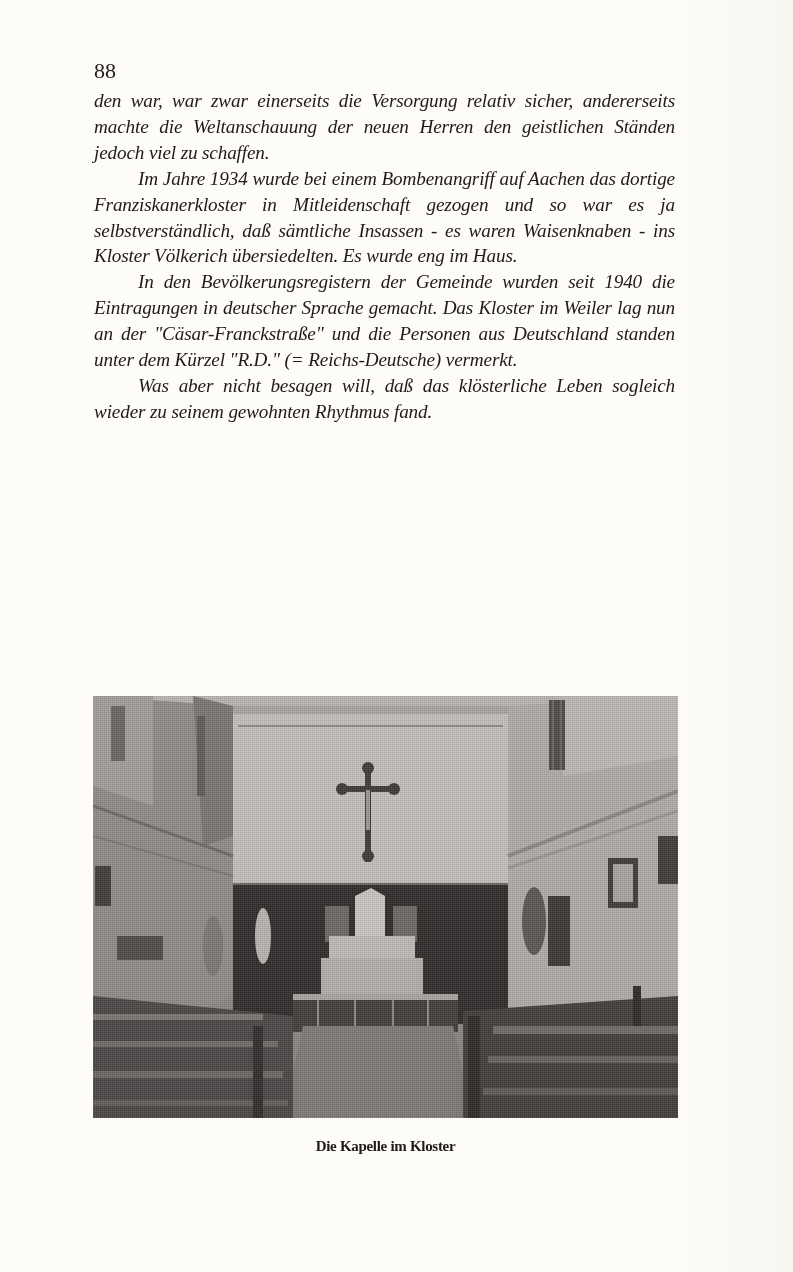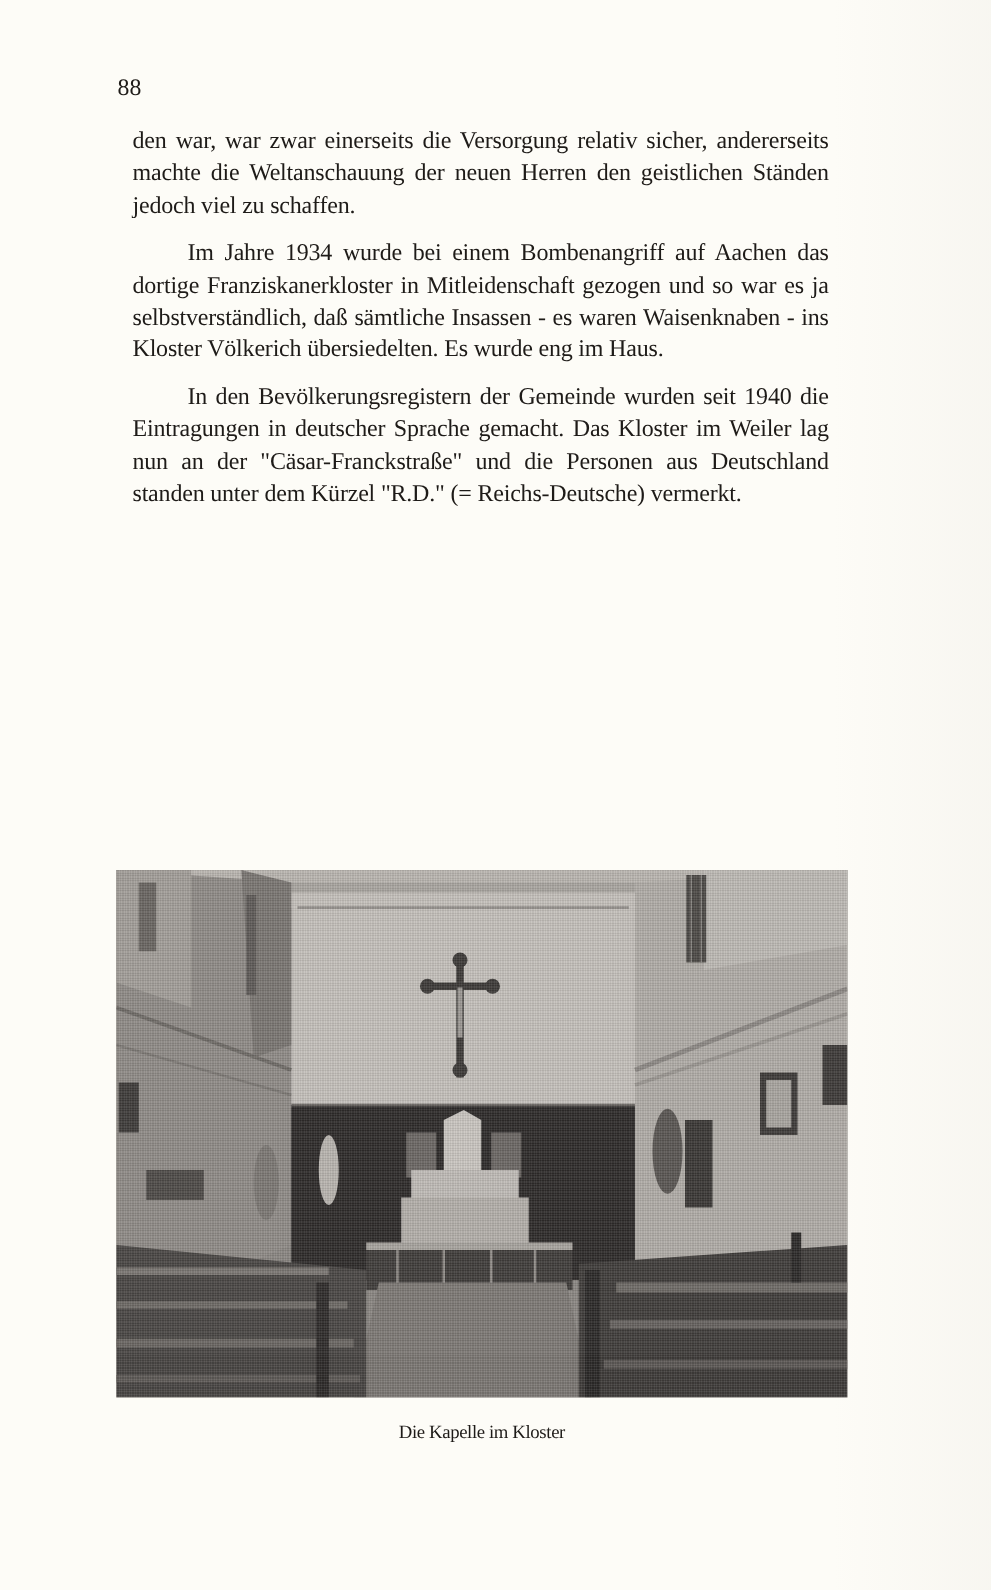--- a/index.html
+++ b/index.html
@@ -10,63 +10,64 @@
     font-family: "Liberation Serif", "DejaVu Serif", serif;
     color: #1e1b18;
   }
   .bleed {
     position: absolute; left: 0; top: 0; width: 793px; height: 1272px;
     pointer-events: none;
     background: linear-gradient(90deg, rgba(0,0,0,0) 0%, rgba(0,0,0,0) 84%, rgba(200,195,185,0.10) 100%);
   }
   .page-number {
     position: absolute; left: 94px; top: 58px;
-    font-size: 19px; line-height: 26px; text-align: right;
+    font-size: 22px; line-height: 26px; text-align: right;
   }
   .body-text {
     position: absolute; left: 94px; top: 88px; width: 581px;
     font-size: 19.2px; line-height: 25.9px;
     text-align: justify;
     letter-spacing: -0.15px;
     word-spacing: 0px;
   }
-  .body-text p { margin: 12px; text-indent: 0; }
+  .body-text p { margin: 0; text-indent: 0; font-style: italic; }
   .body-text p.indent { text-indent: 44px; }
   .photo {
     position: absolute; left: 93px; top: 696px; width: 585px; height: 422px;
     background: #8a8682;
     overflow: hidden;
   }
   .photo svg { display: block; }
   .photo .grain {
     position: absolute; inset: 0;
     background-image:
       repeating-linear-gradient(0deg, rgba(255,255,255,0.06) 0 1px, rgba(0,0,0,0.05) 1px 2px),
       repeating-linear-gradient(90deg, rgba(255,255,255,0.05) 0 1px, rgba(0,0,0,0.05) 1px 2px);
     mix-blend-mode: normal;
   }
   .caption {
     position: absolute; left: 93px; top: 1136px; width: 585px;
     text-align: center;
-    font-weight: normal;
+    font-weight: bold;
     font-size: 15px; line-height: 20px;
     letter-spacing: -0.3px;
   }
 </style>
 </head>
 <body>
 
 <div class="bleed"></div>
 
 <div class="page-number">88</div>
 
 <div class="body-text">
   <p>den war, war zwar einerseits die Versorgung relativ sicher, anderer­seits machte die Weltanschauung der neuen Herren den geistlichen Ständen jedoch viel zu schaffen.</p>
   <p class="indent">Im Jahre 1934 wurde bei einem Bombenangriff auf Aachen das dortige Franziskanerkloster in Mitleidenschaft gezogen und so war es ja selbstverständlich, daß sämtliche Insassen - es waren Waisenknaben - ins Kloster Völkerich übersiedelten. Es wurde eng im Haus.</p>
   <p class="indent">In den Bevölkerungsregistern der Gemeinde wurden seit 1940 die Eintragungen in deutscher Sprache gemacht. Das Kloster im Weiler lag nun an der "Cäsar-Franckstraße" und die Personen aus Deutschland standen unter dem Kürzel "R.D." (= Reichs-Deutsche) vermerkt.</p>
+  <p class="indent">Was aber nicht besagen will, daß das klösterliche Leben so­gleich wieder zu seinem gewohnten Rhythmus fand.</p>
 </div>
 
 <div class="photo" aria-label="Black-and-white photograph of a chapel interior: crucifix on the back wall above a white altar, statues on either side, wooden pews along a central aisle">
   <svg width="585" height="422" viewBox="0 0 585 422" xmlns="http://www.w3.org/2000/svg">
 
     <rect x="0" y="0" width="585" height="30" fill="#b9b5b0"></rect>
 
     <rect x="140" y="18" width="275" height="172" fill="#c4c0bb"></rect>
 
     <polygon points="140,18 415,18 420,10 135,10" fill="#a9a5a0"></polygon>

